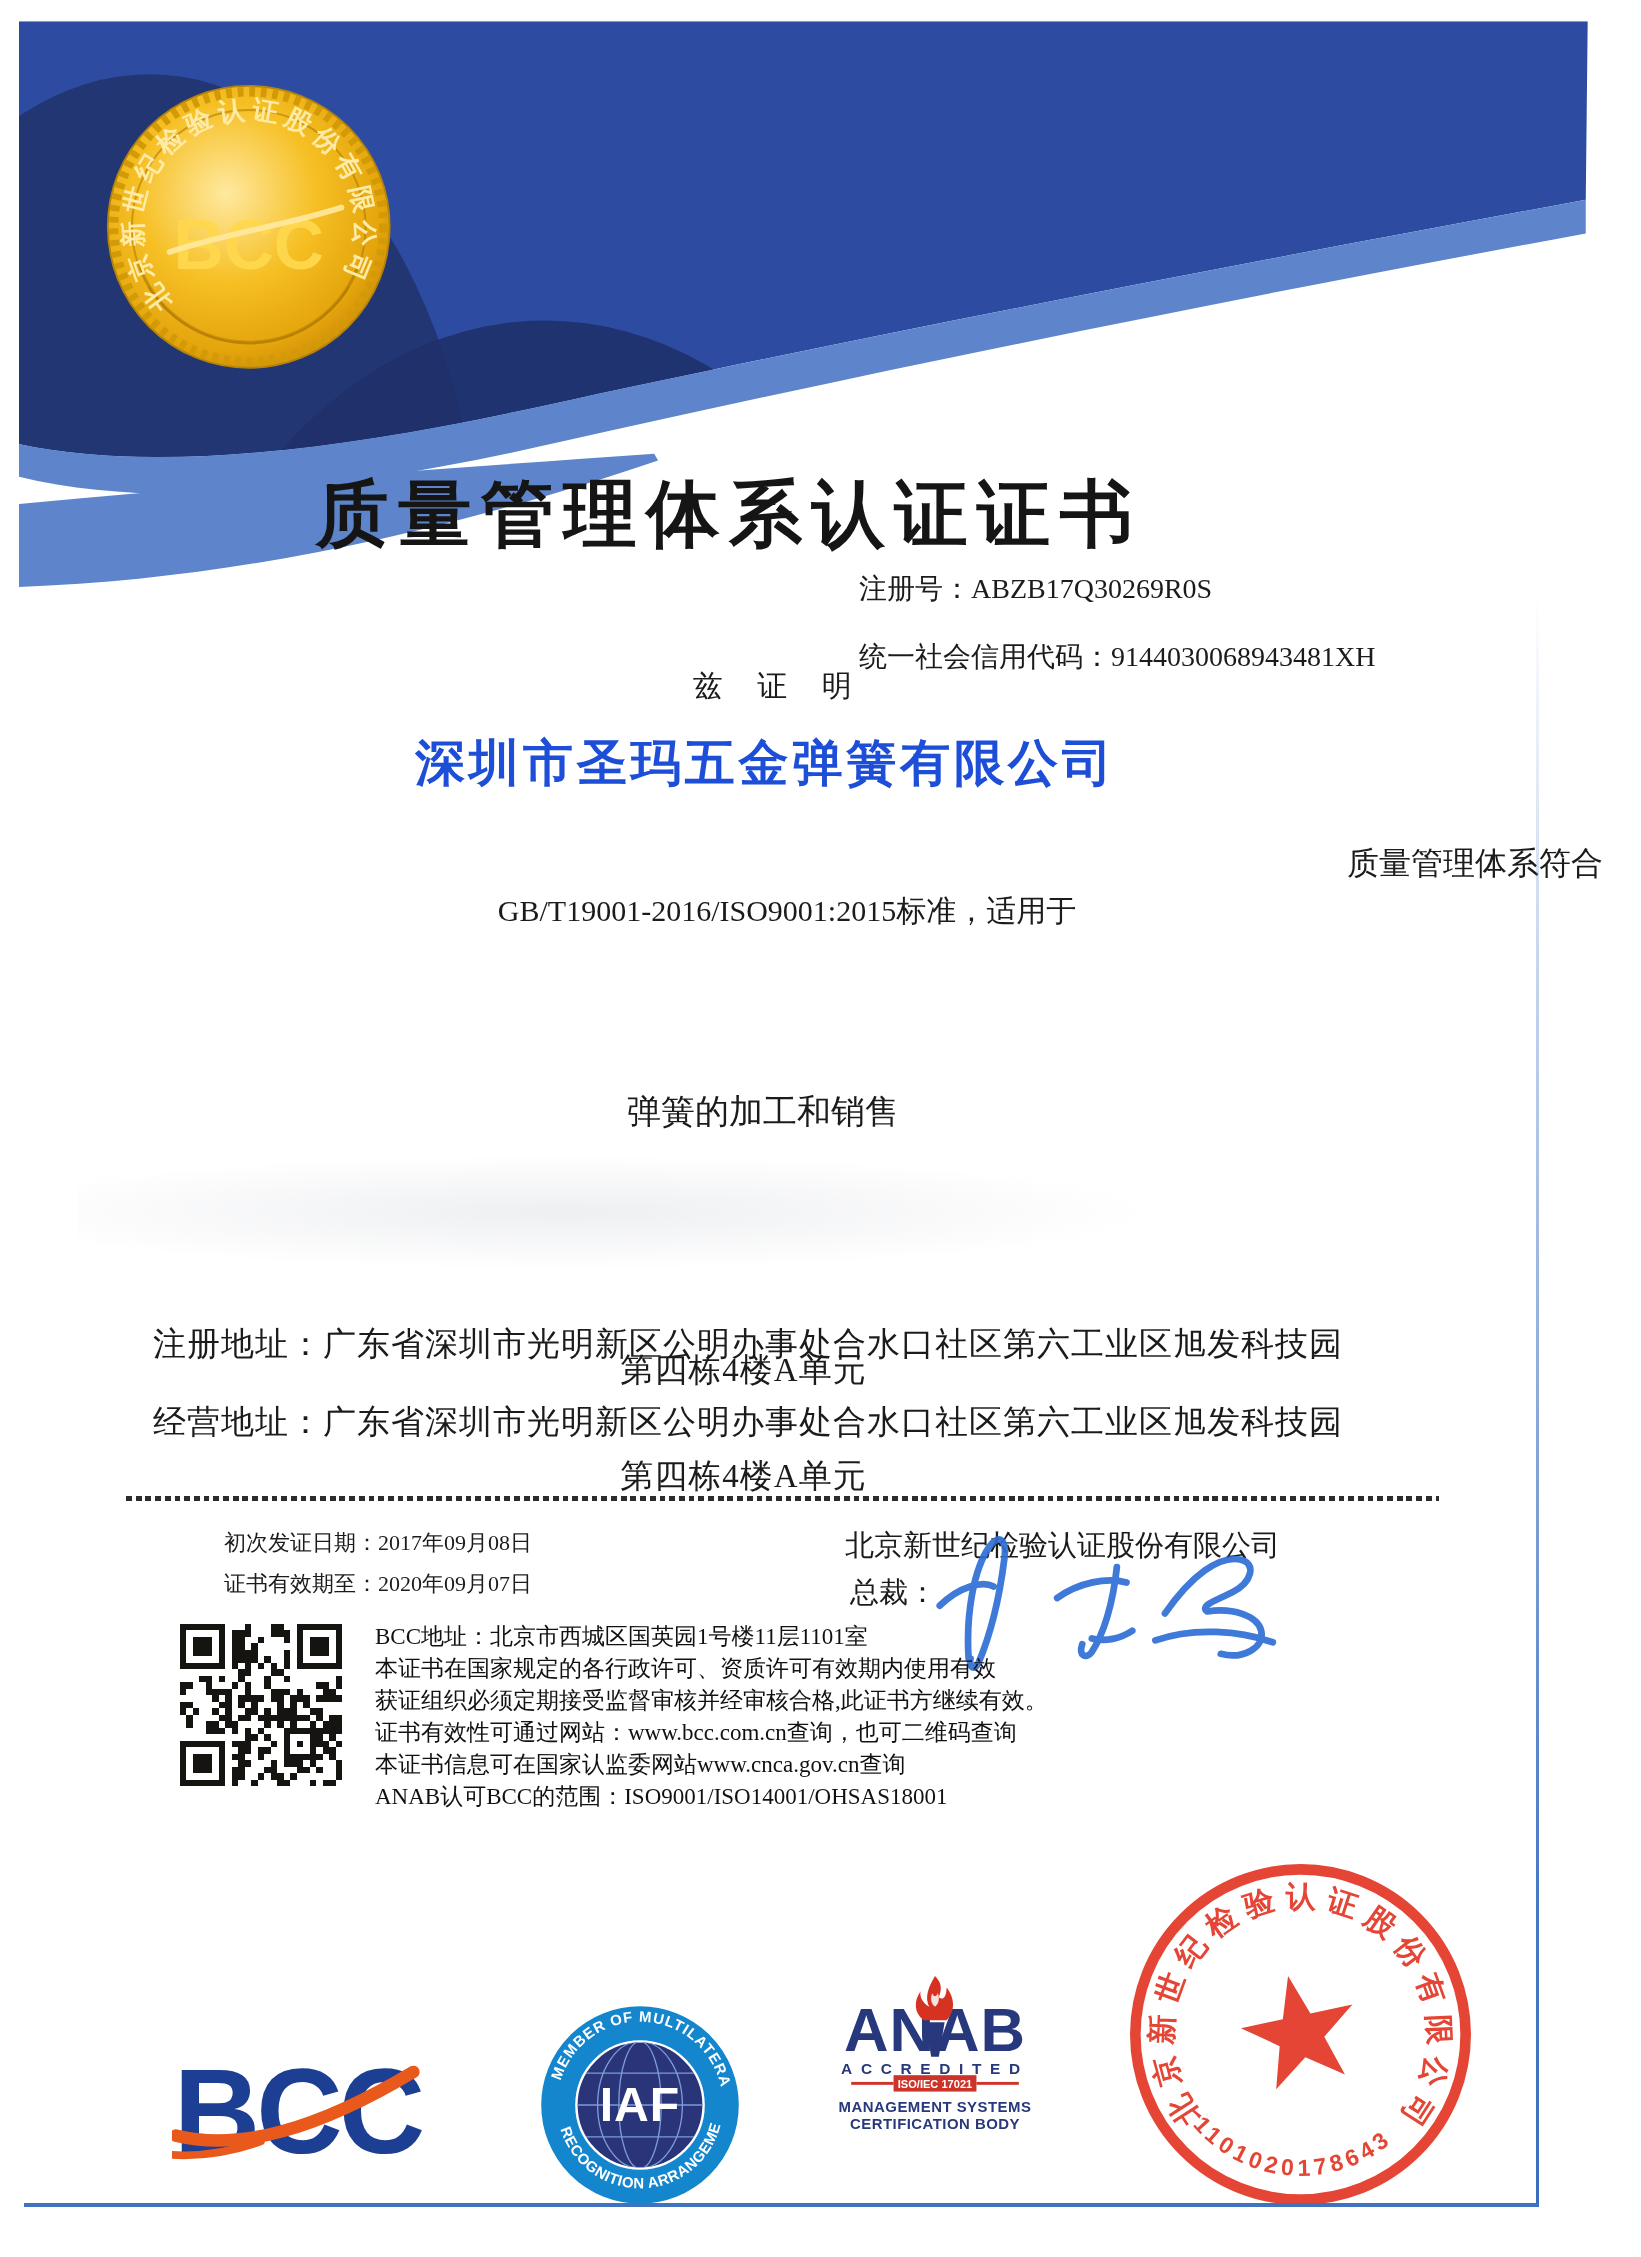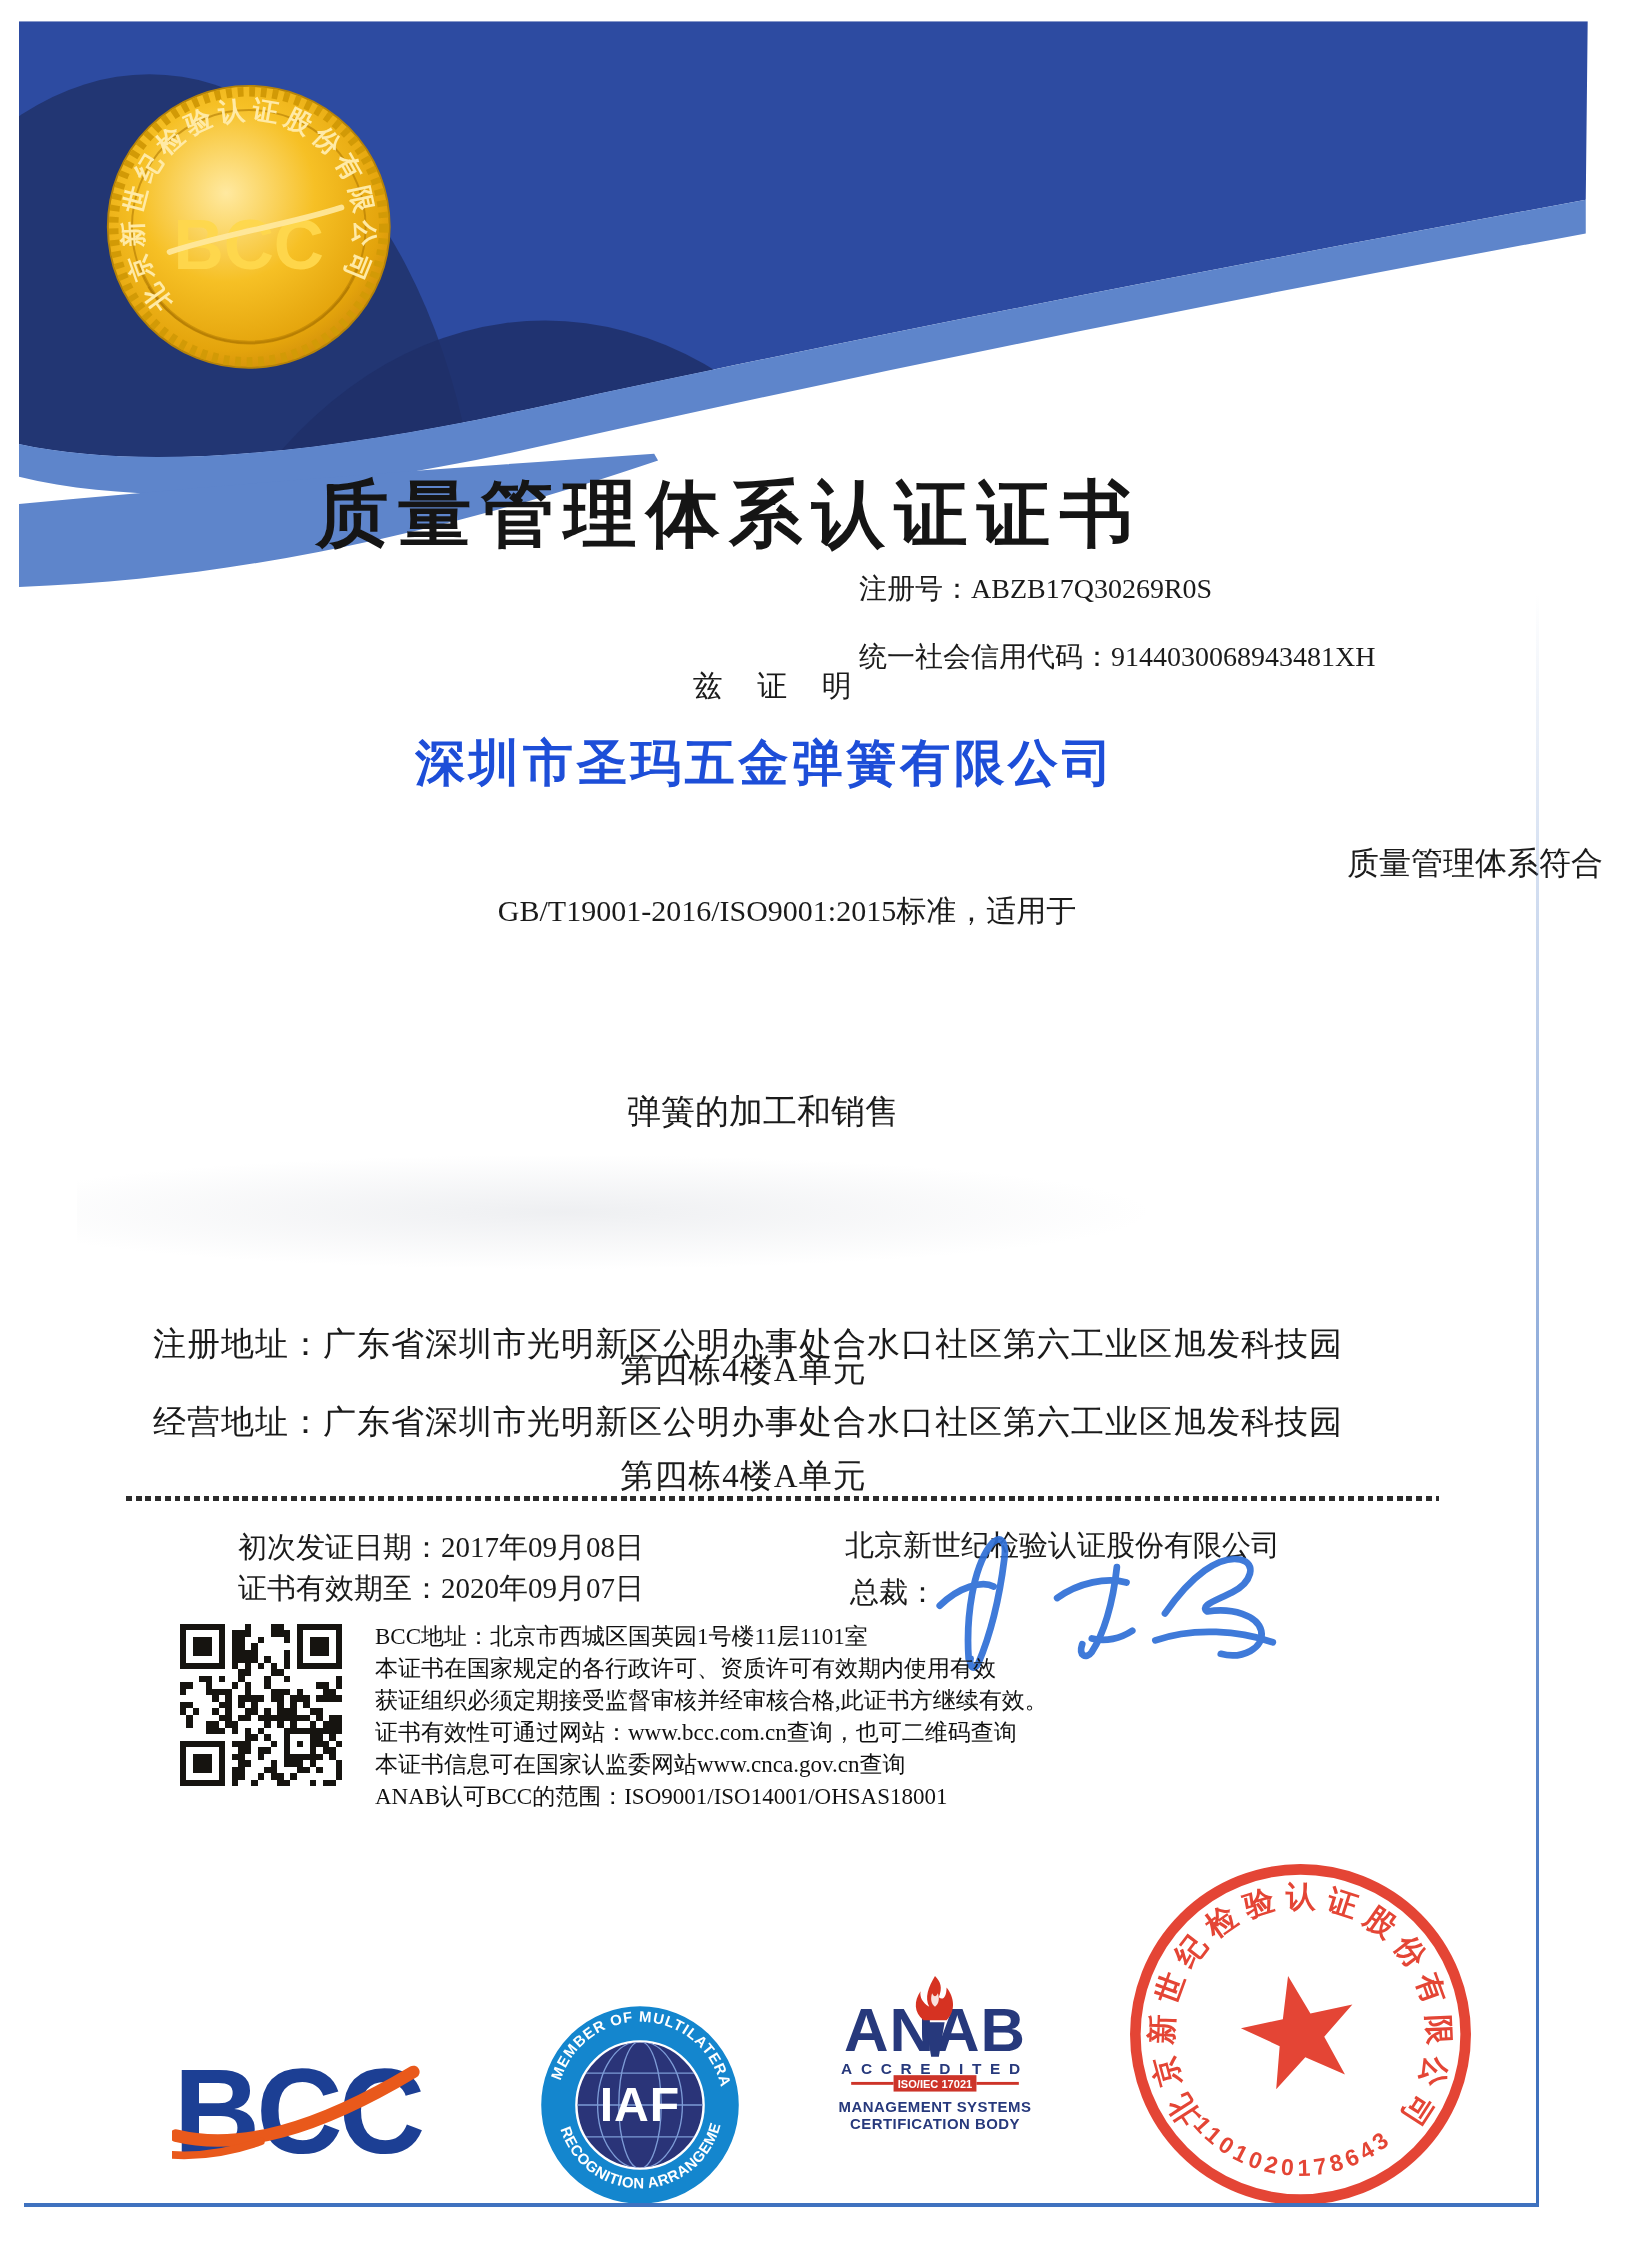--- a/index.html
+++ b/index.html
@@ -14,21 +14,21 @@
   .reg-line{left:859px;font-size:28px;white-space:nowrap;}
   .certify{left:0;top:666px;width:1558px;font-size:30px;letter-spacing:13.5px;}
   .company{left:0;top:730px;width:1531px;font-size:50px;font-weight:700;letter-spacing:3.9px;color:#1d4ed8;}
   .sysline{left:0;top:842px;width:1603px;font-size:32px;text-align:right;}
   .stdline{left:0;top:891px;width:1506px;font-size:30px;padding-left:34px;}
   .scope{left:0;top:1089px;width:1526px;font-size:34px;}
   .addr-left{left:153px;font-size:33px;letter-spacing:1px;white-space:nowrap;}
   .addr-center{left:0;width:1487px;font-size:33px;letter-spacing:1px;}
   .dotted-sep{left:126px;top:1496px;width:1313px;height:4.8px;
       background:repeating-linear-gradient(90deg,#2c2c2c 0 5.8px,transparent 5.8px 9.7px);}
-  .date-line{left:238px;font-size:29px;white-space:nowrap;}
+  .date-line{left:224px;font-size:22px;white-space:nowrap;}
   .issuer-line{left:845px;top:1526px;font-size:29px;white-space:nowrap;}
   .president-line{left:850px;top:1573px;font-size:29px;}
   .notes{left:375px;top:1621px;width:830px;font-size:23px;line-height:32px;color:#111;}
   .notes div{white-space:nowrap;}
   
   .smudge{left:77px;top:1154px;width:1081px;height:116px;
       background:radial-gradient(ellipse at 45% 50%,rgba(170,176,188,.20),rgba(170,176,188,0) 70%);}
   .v-line{left:1536px;top:594px;width:2.9px;height:1612px;
       background:linear-gradient(to bottom,rgba(100,140,205,0),rgba(100,140,205,.35) 22%,#4a79c4 80%,#3a6ebc);}
   .footer-line{left:24px;top:2203px;width:1515px;height:3.9px;background:#3f72bf;}

